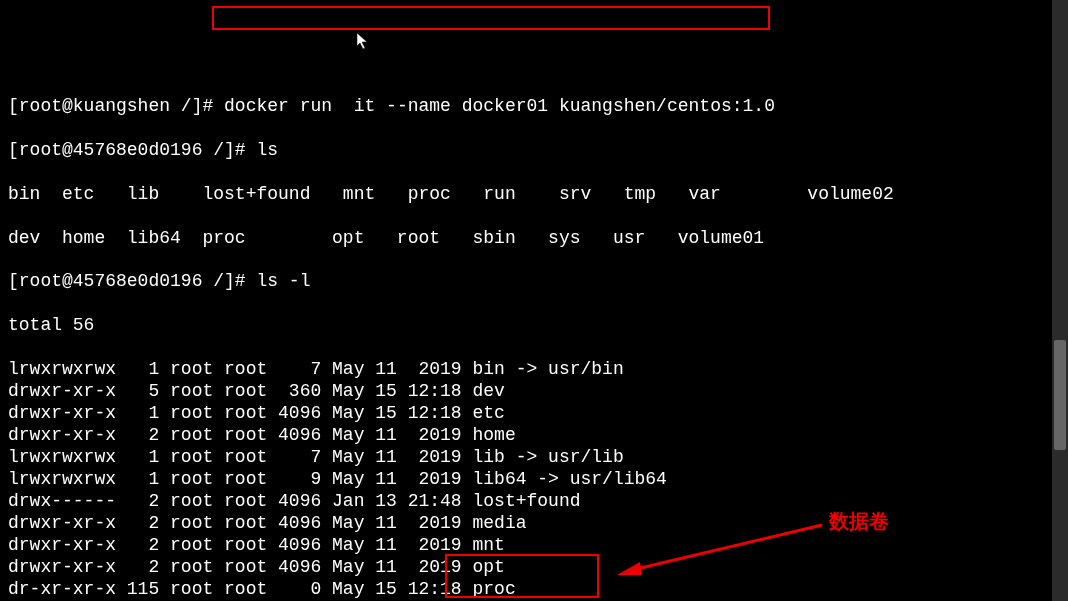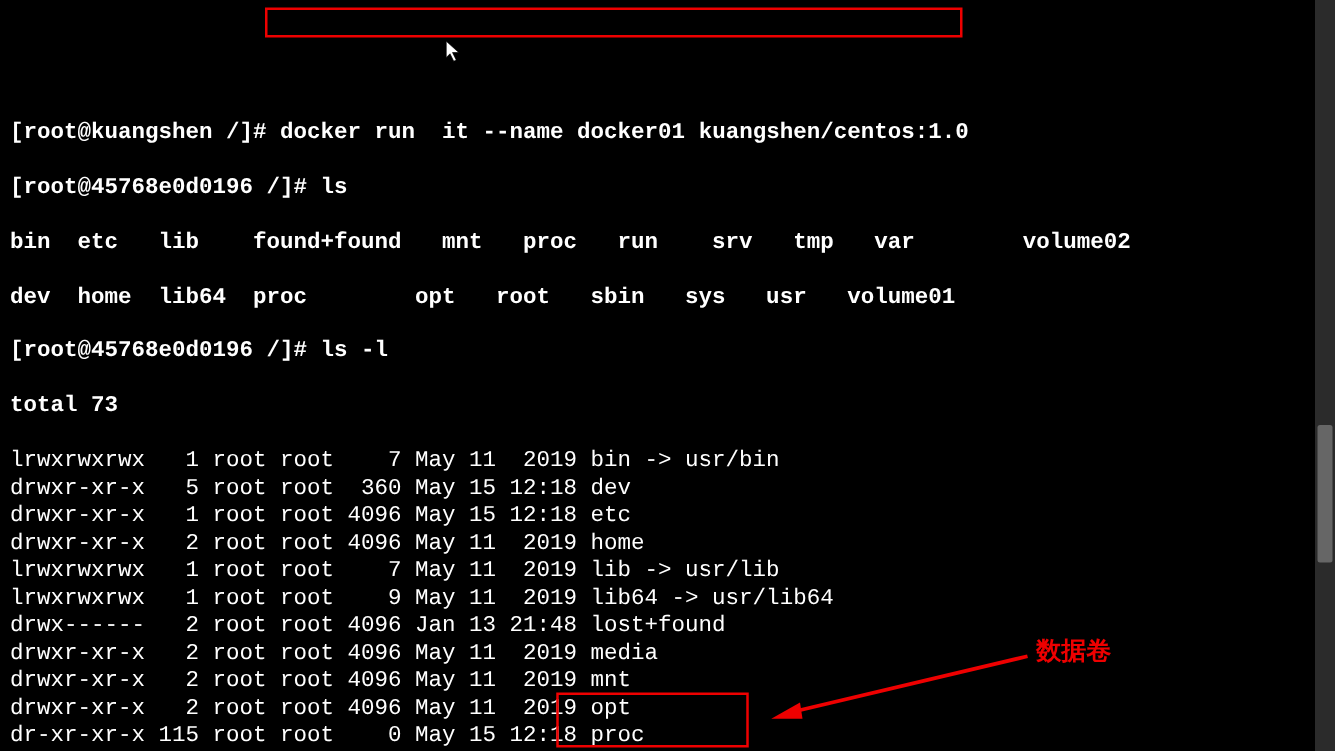--- a/index.html
+++ b/index.html
@@ -52,21 +52,21 @@
       font-family: Liberation Sans, sans-serif;
     }
     .arrow {
       position: absolute;
       top: 520px;
       left: 612px;
       width: 218px;
       height: 60px;
       pointer-events: none;
     }
-    .line { display: block; font-weight: bold; }
+    .line { display: block; }
     .scrollbar {
       position: absolute;
       right: 0;
       top: 0;
       width: 16px;
       height: 601px;
       background: #2b2b2b;
     }
     .scroll-thumb {
       position: absolute;
@@ -78,24 +78,24 @@
       border-radius: 2px;
     }
   </style>
 </head>
 <body>
 
 
 
 <span class="line"><span>[root@kuangshen /]# </span><span>docker run  it --name docker01 kuangshen/centos:1.0</span></span>
 <span class="line"><span>[root@45768e0d0196 /]# </span><span>ls</span></span>
-<span class="line">bin  etc   lib    found+found   mnt   proc   run    srv   tmp   var        volume02</span>
+<span class="line">bin  etc   lib    lost+found   mnt   proc   run    srv   tmp   var        volume02</span>
 <span class="line">dev  home  lib64  proc        opt   root   sbin   sys   usr   volume01</span>
 <span class="line"><span>[root@45768e0d0196 /]# </span><span>ls -l</span></span>
-<span class="line">total 73</span>
+<span class="line">total 56</span>
 <div id="ls-rows">lrwxrwxrwx   1 root root    7 May 11  2019 bin -&gt; usr/bin
 drwxr-xr-x   5 root root  360 May 15 12:18 dev
 drwxr-xr-x   1 root root 4096 May 15 12:18 etc
 drwxr-xr-x   2 root root 4096 May 11  2019 home
 lrwxrwxrwx   1 root root    7 May 11  2019 lib -&gt; usr/lib
 lrwxrwxrwx   1 root root    9 May 11  2019 lib64 -&gt; usr/lib64
 drwx------   2 root root 4096 Jan 13 21:48 lost+found
 drwxr-xr-x   2 root root 4096 May 11  2019 media
 drwxr-xr-x   2 root root 4096 May 11  2019 mnt
 drwxr-xr-x   2 root root 4096 May 11  2019 opt

